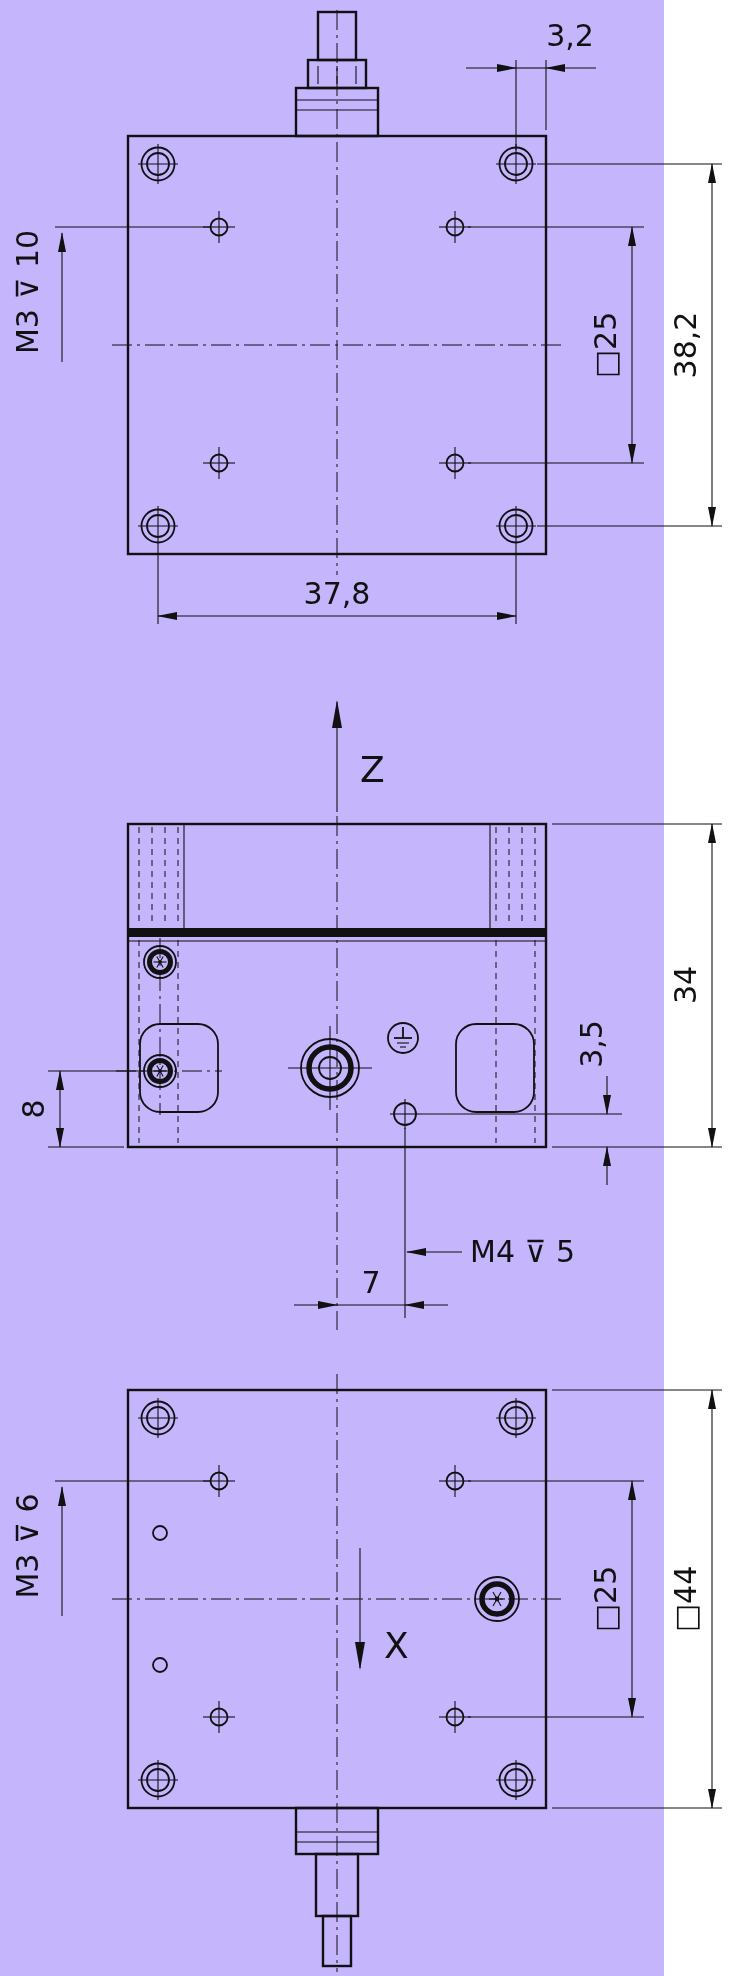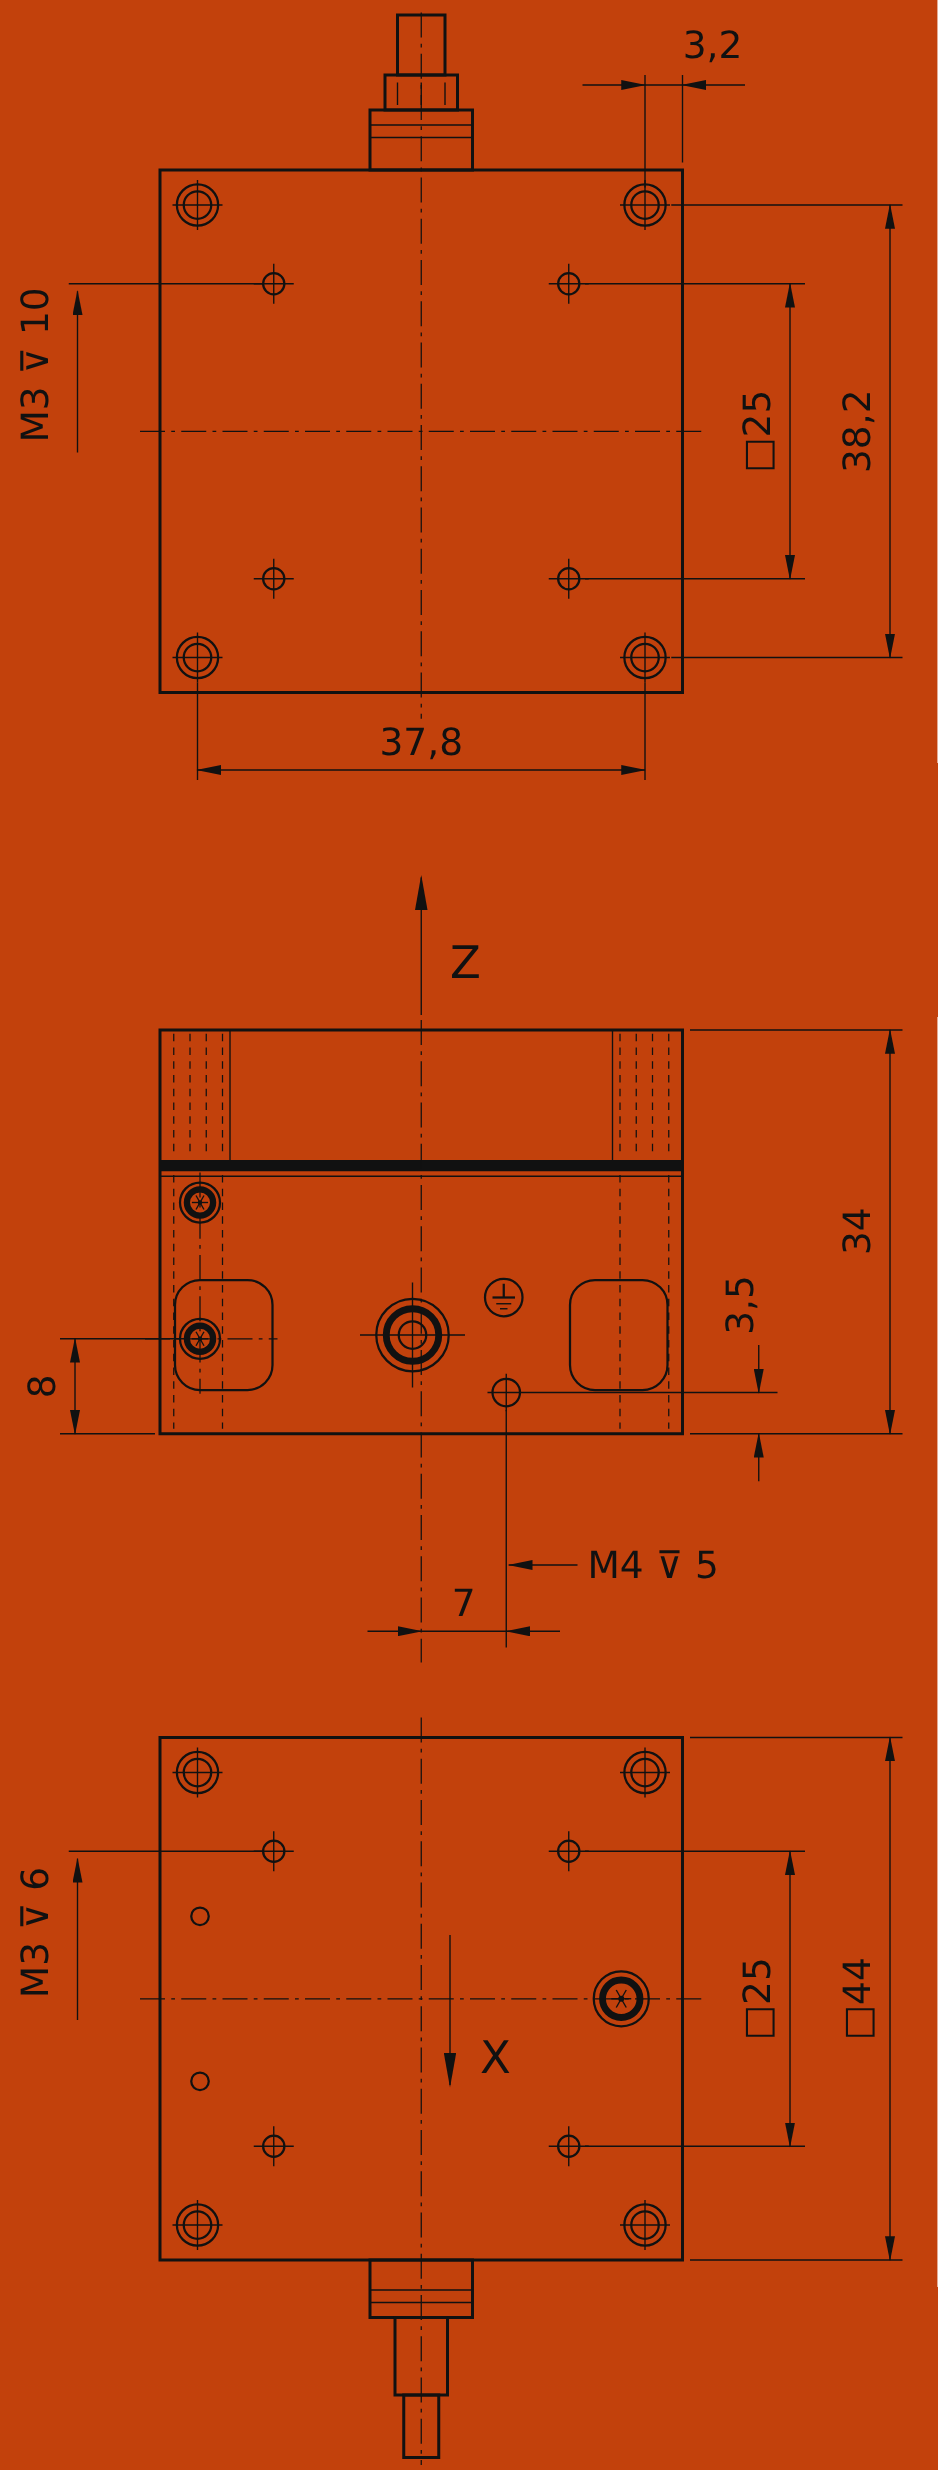--- a/index.html
+++ b/index.html
@@ -1,16 +1,16 @@
 <!DOCTYPE html>
 <html><head>
 <meta charset="utf-8">
 <style>
   html,body{margin:0;padding:0;background:#fff;}
-  .stage{width:750px;height:1976px;position:relative;background:#c2410c;}
+  .stage{width:664px;height:1976px;position:relative;background:#c4b5fd;}
   svg{display:block;}
   .ol  {stroke:#111;stroke-width:2.4;fill:none;stroke-linecap:square;}
   .med {stroke:#111;stroke-width:1.8;fill:none;}
   .thin{stroke:#111;stroke-width:1.1;fill:none;}
   .ring{stroke:#111;stroke-width:5;fill:none;}
   .ring2{stroke:#111;stroke-width:5.5;fill:none;}
   .cl  {stroke:#111;stroke-width:1;fill:none;stroke-dasharray:20 5 3 5;}
   .hid {stroke:#111;stroke-width:1;fill:none;stroke-dasharray:6 5;}
   .fillb{fill:#111;stroke:none;}
   .dim {font-family:"DejaVu Sans",sans-serif;font-size:30px;fill:#111;}

